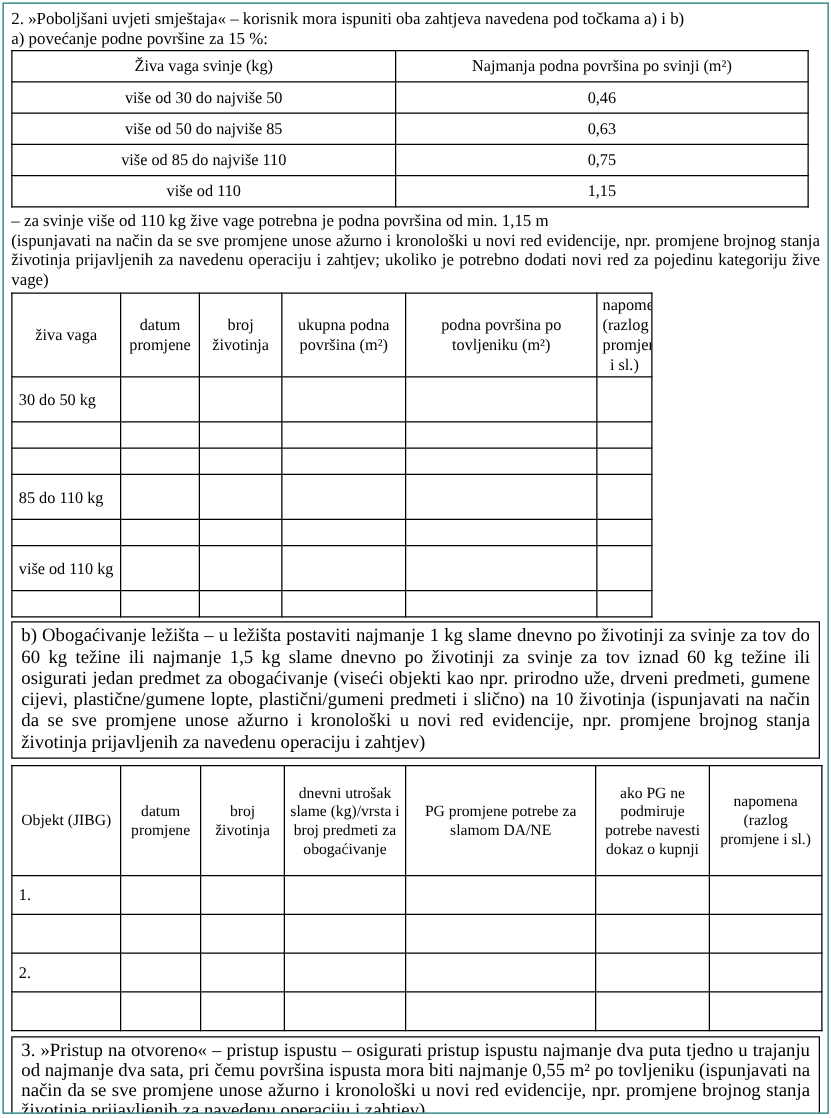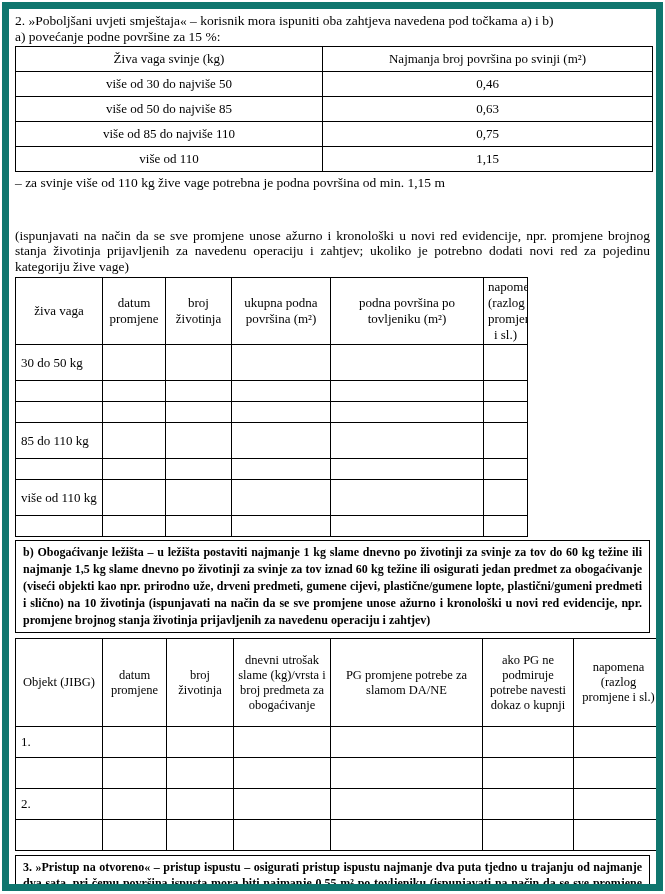--- a/index.html
+++ b/index.html
@@ -7,21 +7,21 @@
     margin: 0; padding: 0;
     width: 665px; height: 894px;
     background: #ffffff;
     color: #000000;
     font-family: "Liberation Serif", "DejaVu Serif", serif;
   }
   .page {
     position: absolute;
     left: 2px; top: 2px;
     width: 661px; height: 889px;
-    border: 7px solid #0f766e;
+    border: 1px solid #0f766e;
     padding: 4px 6px;
     overflow: hidden;
   }
   p { margin: 0; }
   .intro p {
     font-size: 13.5px;
     line-height: 16px;
     white-space: nowrap;
   }
   table {
@@ -35,36 +35,35 @@
     vertical-align: middle;
     padding: 1px 4px;
     overflow: hidden;
   }
   
   .t1 { width: 638px; margin-top: 1px; }
   .t1 th, .t1 td { text-align: center; height: 25px; }
   
   .notes { margin-top: 3px; }
   .notes p { font-size: 13.5px; line-height: 15.5px; }
-  .just { text-align: justify; margin-top: 37px; }
+  .just { text-align: justify; }
   
   .t2 { width: 513px; margin-top: 3px; }
   .t2 th { height: 55px; text-align: center; line-height: 16px; }
   .t2 td { text-align: left; padding-left: 5px; font-family: Liberation Serif, serif; }
   .t2 tr.label-row td { height: 36px; }
   .t2 tr.empty-row td { height: 21px; }
   
   .boxed {
     border: 1px solid #000;
     margin-top: 3px;
     padding: 3px 7px;
-    font-size: 12px;
+    font-size: 15px;
     line-height: 17px;
     text-align: justify;
-    font-weight: bold;
   }
   
   .t3 { width: 649px; margin-top: 5px; }
   .t3 th { height: 88px; text-align: center; font-size: 12.5px; line-height: 15px; padding: 1px 2px; }
   .t3 td { height: 31px; text-align: left; padding-left: 5px; }
   .box3 { line-height: 16px; padding: 3px 7px 5px 7px; margin-top: 4px; }
 </style>
 </head>
 <body>
 
@@ -76,21 +75,21 @@
   </div>
 
   <table class="t1">
     <colgroup>
         <col style="width:307px">
         <col>
       </colgroup>
     <tbody>
         <tr>
       <th>Živa vaga svinje (kg)</th>
-      <th>Najmanja broj površina po svinji (m²)</th>
+      <th>Najmanja podna površina po svinji (m²)</th>
     </tr>
     <tr>
       <td>više od 30 do najviše 50</td>
       <td>0,46</td>
     </tr>
     <tr>
       <td>više od 50 do najviše 85</td>
       <td>0,63</td>
     </tr>
     <tr>
@@ -198,21 +197,21 @@
       <col style="width:97px">
         <col style="width:152px">
         <col style="width:91px">
         <col>
     </colgroup>
     <tbody>
         <tr>
       <th>Objekt (JIBG)</th>
       <th>datum promjene</th>
       <th>broj životinja</th>
-      <th>dnevni utrošak slame (kg)/vrsta i broj predmeta za obogaćivanje</th>
+      <th>dnevni utrošak slame (kg)/vrsta i broj predmeti za obogaćivanje</th>
       <th>PG promjene potrebe za slamom DA/NE</th>
       <th>ako PG ne podmiruje potrebe navesti dokaz o kupnji</th>
       <th>napomena (razlog promjene i sl.)</th>
     </tr>
     <tr>
       <td>1.</td>
       <td></td>
           <td></td>
       <td></td>
           <td></td>

